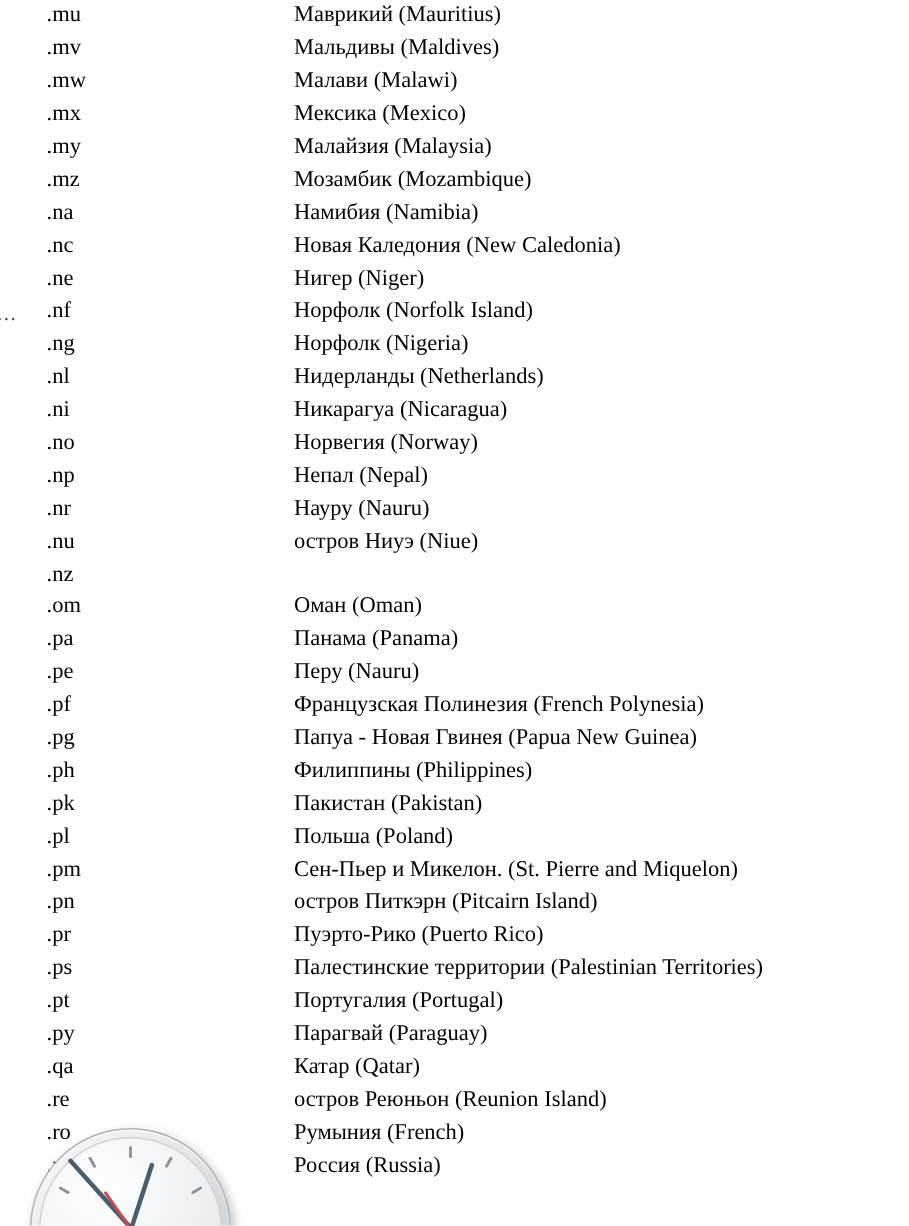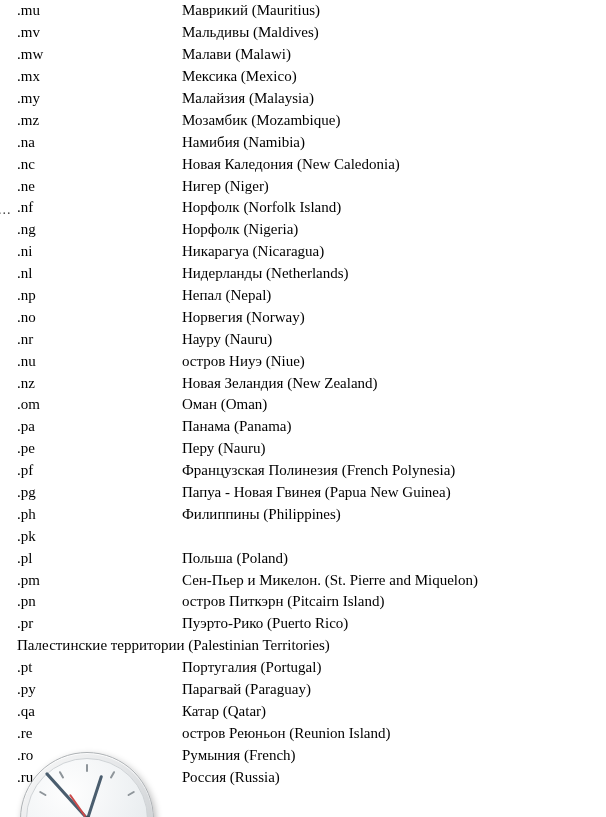--- a/index.html
+++ b/index.html
@@ -17,21 +17,21 @@
   .tld-list {
     position: absolute;
     top: 0;
     left: 0;
     width: 100%;
   }
   .tld-row {
     height: 21.9px;
     display: flex;
     align-items: center;
-    padding-left: 17px;
+    padding-left: 31px;
     font-size: 15px;
     color: #000000;
     white-space: nowrap;
   }
   .tld-code {
     flex: none;
     width: 165px;
   }
   .tld-country {
     flex: none;
@@ -146,46 +146,45 @@
       </div>
       <div class="tld-row">
         <span class="tld-code">.nf</span>
         <span class="tld-country">Норфолк (Norfolk Island)</span>
       </div>
       <div class="tld-row">
         <span class="tld-code">.ng</span>
         <span class="tld-country">Норфолк (Nigeria)</span>
       </div>
       <div class="tld-row">
+        <span class="tld-code">.nl</span>
+        <span class="tld-country">Нидерланды (Netherlands)</span>
+      </div>
+      <div class="tld-row">
         <span class="tld-code">.ni</span>
         <span class="tld-country">Никарагуа (Nicaragua)</span>
       </div>
       <div class="tld-row">
-        <span class="tld-code">.nl</span>
-        <span class="tld-country">Нидерланды (Netherlands)</span>
+        <span class="tld-code">.no</span>
+        <span class="tld-country">Норвегия (Norway)</span>
       </div>
       <div class="tld-row">
         <span class="tld-code">.np</span>
         <span class="tld-country">Непал (Nepal)</span>
       </div>
       <div class="tld-row">
-        <span class="tld-code">.no</span>
-        <span class="tld-country">Норвегия (Norway)</span>
-      </div>
-      <div class="tld-row">
         <span class="tld-code">.nr</span>
         <span class="tld-country">Науру (Nauru)</span>
       </div>
       <div class="tld-row">
         <span class="tld-code">.nu</span>
         <span class="tld-country">остров Ниуэ (Niue)</span>
       </div>
       <div class="tld-row">
         <span class="tld-code">.nz</span>
-        <span class="tld-country">Новая Зеландия (New Zealand)</span>
       </div>
       <div class="tld-row">
         <span class="tld-code">.om</span>
         <span class="tld-country">Оман (Oman)</span>
       </div>
       <div class="tld-row">
         <span class="tld-code">.pa</span>
         <span class="tld-country">Панама (Panama)</span>
       </div>
       <div class="tld-row">
@@ -199,38 +198,40 @@
       <div class="tld-row">
         <span class="tld-code">.pg</span>
         <span class="tld-country">Папуа - Новая Гвинея (Papua New Guinea)</span>
       </div>
       <div class="tld-row">
         <span class="tld-code">.ph</span>
         <span class="tld-country">Филиппины (Philippines)</span>
       </div>
       <div class="tld-row">
         <span class="tld-code">.pk</span>
+        <span class="tld-country">Пакистан (Pakistan)</span>
       </div>
       <div class="tld-row">
         <span class="tld-code">.pl</span>
         <span class="tld-country">Польша (Poland)</span>
       </div>
       <div class="tld-row">
         <span class="tld-code">.pm</span>
         <span class="tld-country">Сен-Пьер и Микелон. (St. Pierre and Miquelon)</span>
       </div>
       <div class="tld-row">
         <span class="tld-code">.pn</span>
         <span class="tld-country">остров Питкэрн (Pitcairn Island)</span>
       </div>
       <div class="tld-row">
         <span class="tld-code">.pr</span>
         <span class="tld-country">Пуэрто-Рико (Puerto Rico)</span>
       </div>
       <div class="tld-row">
+        <span class="tld-code">.ps</span>
         <span class="tld-country">Палестинские территории (Palestinian Territories)</span>
       </div>
       <div class="tld-row">
         <span class="tld-code">.pt</span>
         <span class="tld-country">Португалия (Portugal)</span>
       </div>
       <div class="tld-row">
         <span class="tld-code">.py</span>
         <span class="tld-country">Парагвай (Paraguay)</span>
       </div>

